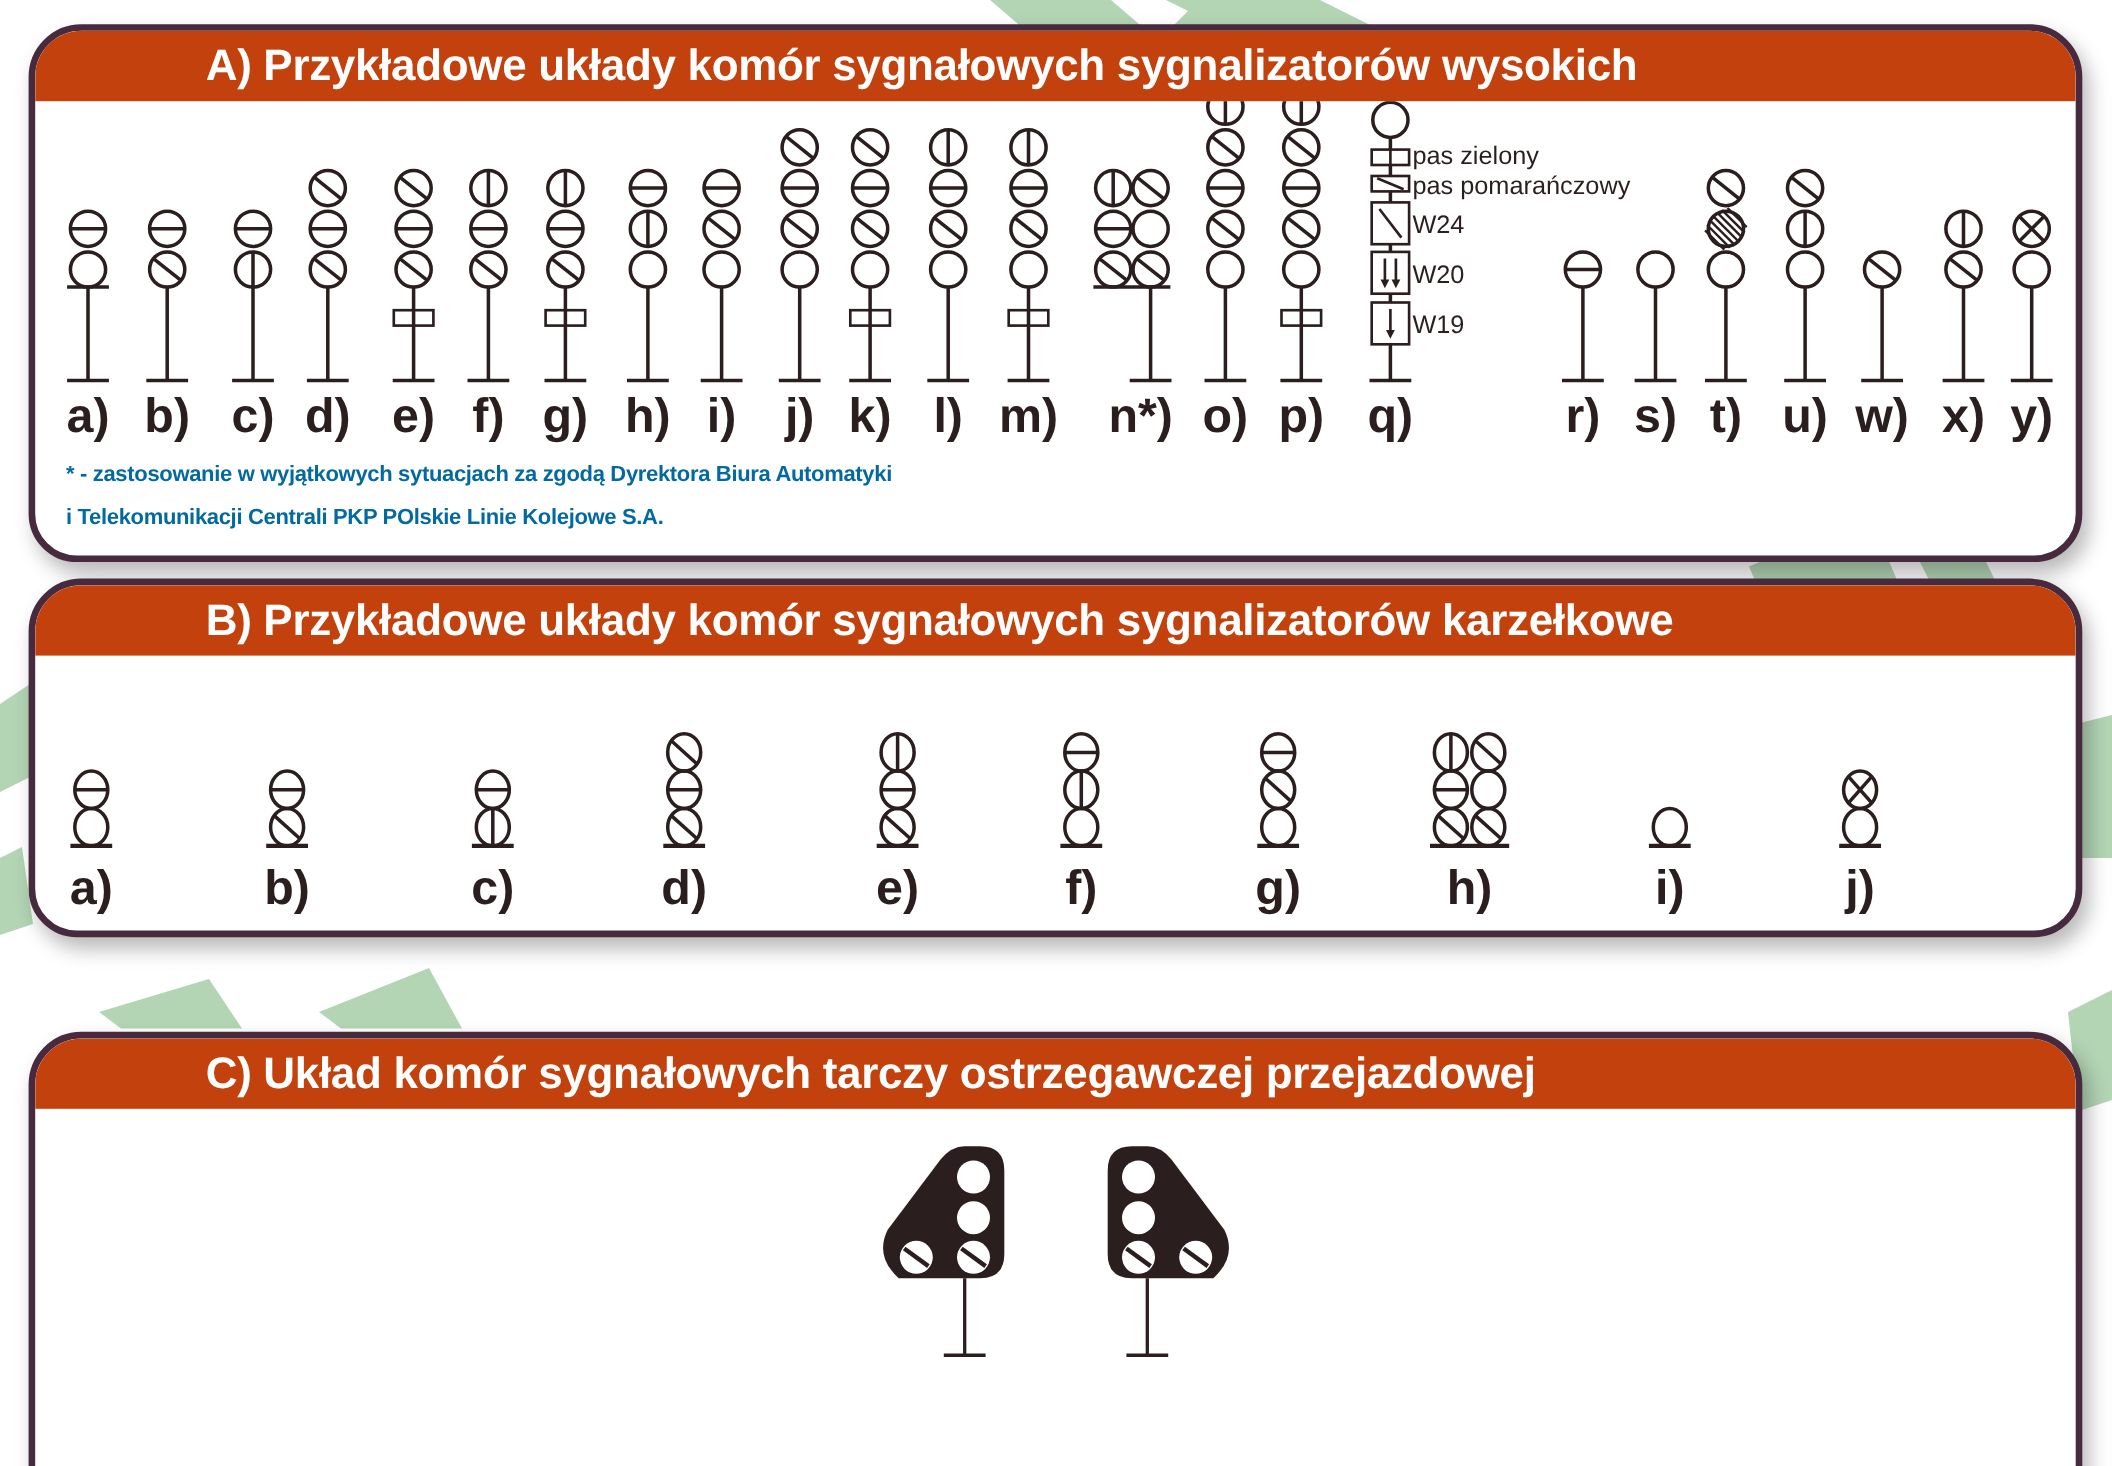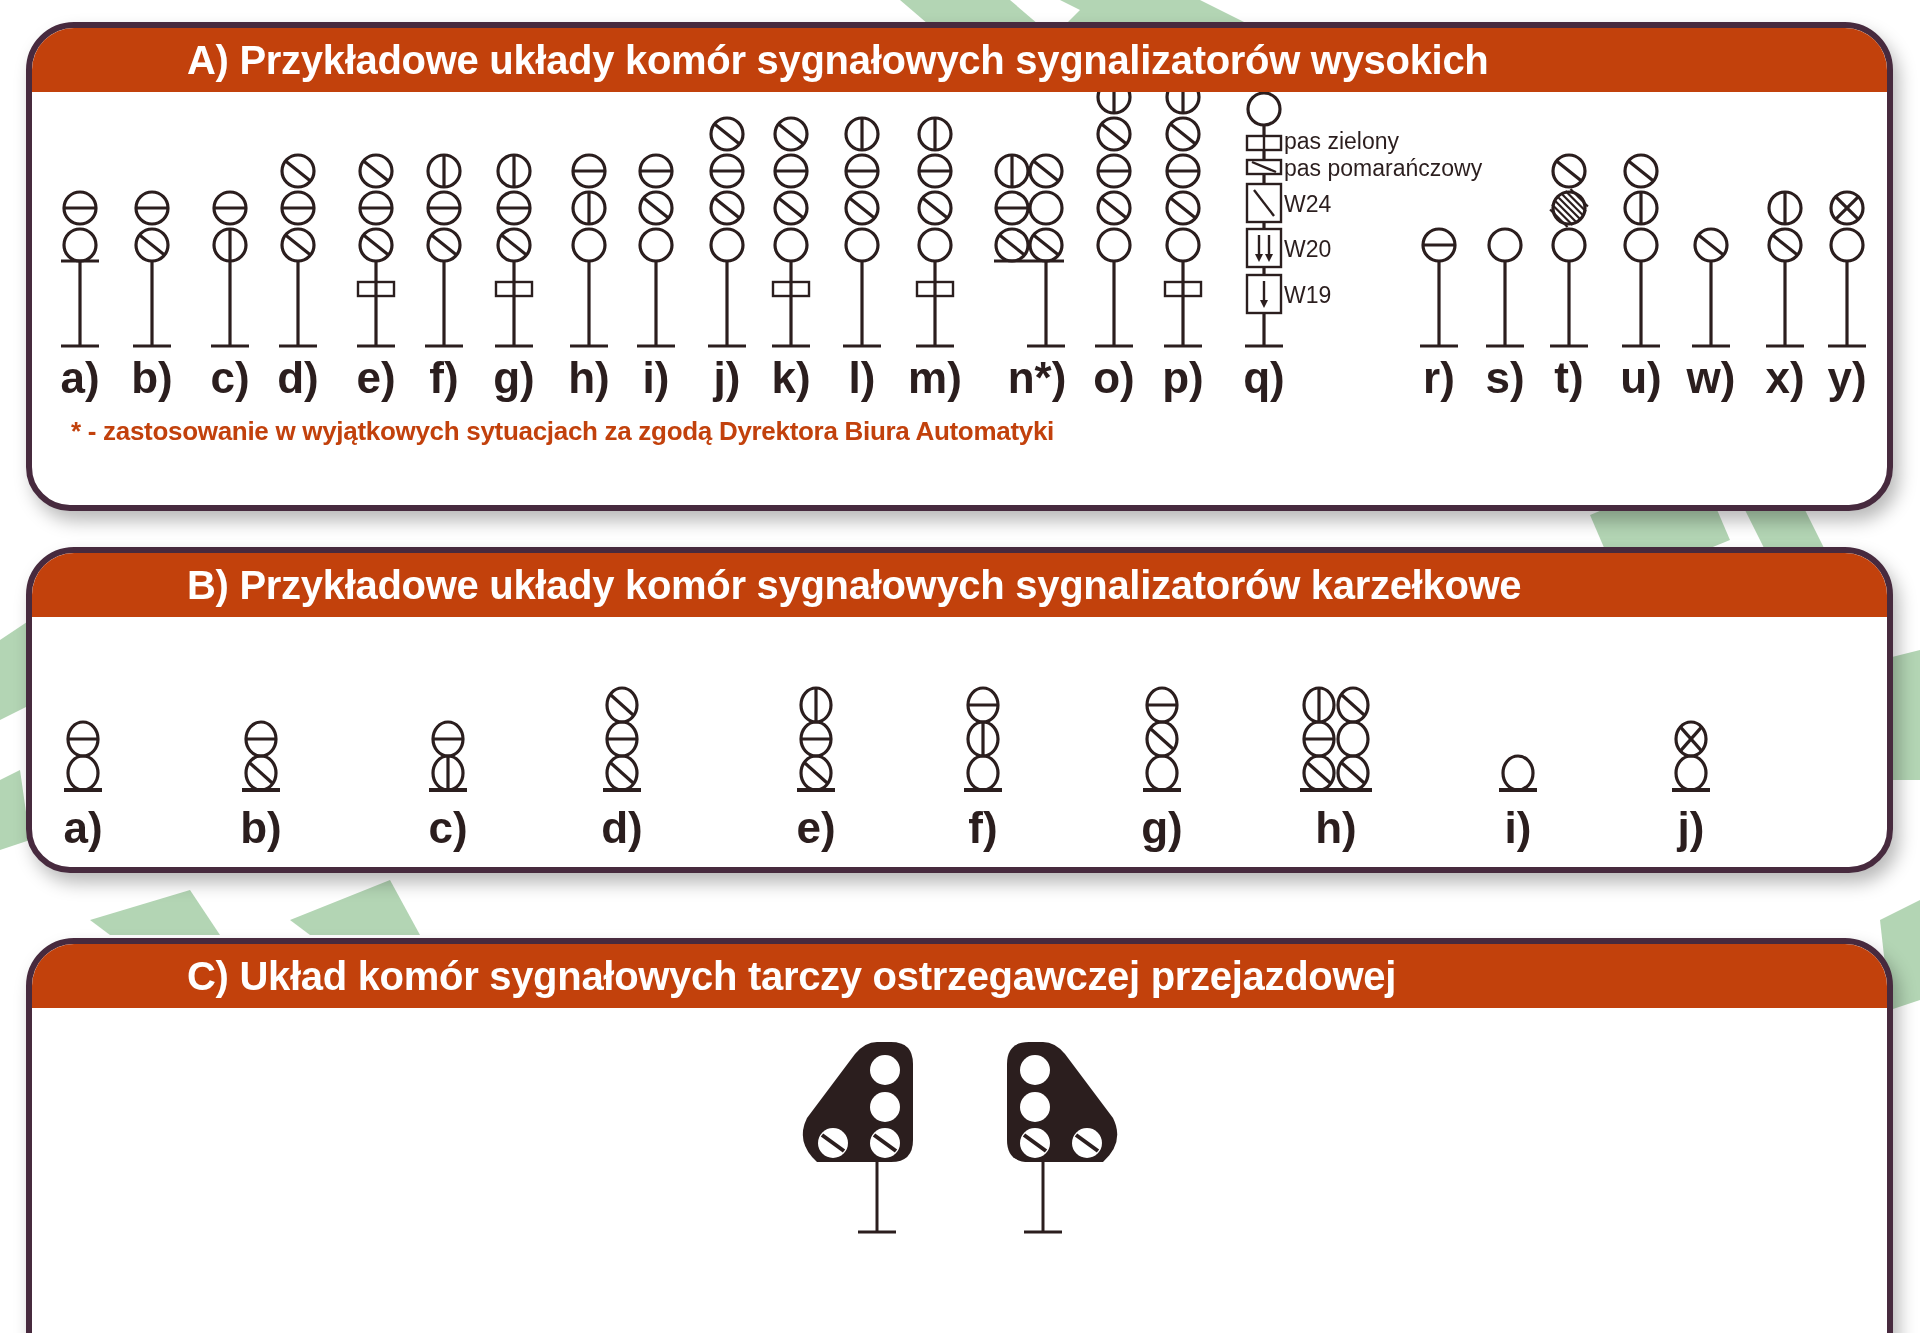--- a/index.html
+++ b/index.html
@@ -20,22 +20,22 @@
   }
   .panel-header {
     height: 64px; background: #c2410c; color: #ffffff;
     font-weight: bold; font-size: 40px; line-height: 64px;
     padding-left: 155px; white-space: nowrap;
     letter-spacing: -0.3px;
   }
   .panel-body { position: relative; }
   .panel-body svg { position: absolute; left: -32px; top: 0; }
   .footnote {
-    position: absolute; left: 39px; font-weight: bold; font-size: 26px;
-    color: #c2410c; line-height: 39px; letter-spacing: -0.3px;
+    position: absolute; left: 28px; font-weight: bold; font-size: 20px;
+    color: #0369a1; line-height: 39px; letter-spacing: -0.3px;
   }
   .lbl { font-family: "Liberation Sans", sans-serif; font-weight: bold; fill: #2b1e1e; }
   .legend-text { font-family: "Liberation Sans", sans-serif; fill: #2b1e1e; }
 </style>
 </head>
 <body>
 
 <svg class="bg-deco" width="1920" height="1333" viewBox="0 0 1920 1333">
   <g fill="#b3d5b4">
     <polygon points="900,0 1010,0 1080,60 970,60"></polygon>
@@ -340,25 +340,26 @@
           <line x1="1835.8" y1="104.8" x2="1858.2" y2="127.2" stroke="#2b1e1e" stroke-width="3.2"></line>
           <line x1="1858.2" y1="104.8" x2="1835.8" y2="127.2" stroke="#2b1e1e" stroke-width="3.2"></line>
           <ellipse cx="1847" cy="153" rx="16" ry="16" fill="none" stroke="#2b1e1e" stroke-width="3.2"></ellipse>
           <line x1="1847" y1="169" x2="1847" y2="254" stroke="#2b1e1e" stroke-width="3.2"></line>
           <line x1="1828" y1="254" x2="1866" y2="254" stroke="#2b1e1e" stroke-width="3.2"></line>
         </g>
         <text x="1847" y="301" font-size="44" text-anchor="middle" class="lbl">y)</text>
       </svg>
     <div class="footnote" style="top:320px;">
       <div>* - zastosowanie w wyjątkowych sytuacjach za zgodą Dyrektora Biura Automatyki</div>
+      <div>i Telekomunikacji Centrali PKP POlskie Linie Kolejowe S.A.</div>
     </div>
   </div>
 </div>
 
-<div class="panel" style="top:547px;height:326px;">
+<div class="panel" style="top:526px;height:326px;">
   <div class="panel-header">B) Przykładowe układy komór sygnałowych sygnalizatorów karzełkowe</div>
   <div class="panel-body" style="height:285px;">
     <svg id="svg-b" width="1920" height="285" viewBox="0 0 1920 285">
         <g>
           <ellipse cx="83" cy="122" rx="15" ry="17" fill="none" stroke="#2b1e1e" stroke-width="3.2"></ellipse>
           <line x1="68" y1="122" x2="98" y2="122" stroke="#2b1e1e" stroke-width="3.2"></line>
           <ellipse cx="83" cy="156" rx="15" ry="17" fill="none" stroke="#2b1e1e" stroke-width="3.2"></ellipse>
           <line x1="64" y1="173" x2="102" y2="173" stroke="#2b1e1e" stroke-width="4"></line>
         </g>
         <text x="83" y="226" font-size="44" text-anchor="middle" class="lbl">a)</text>

